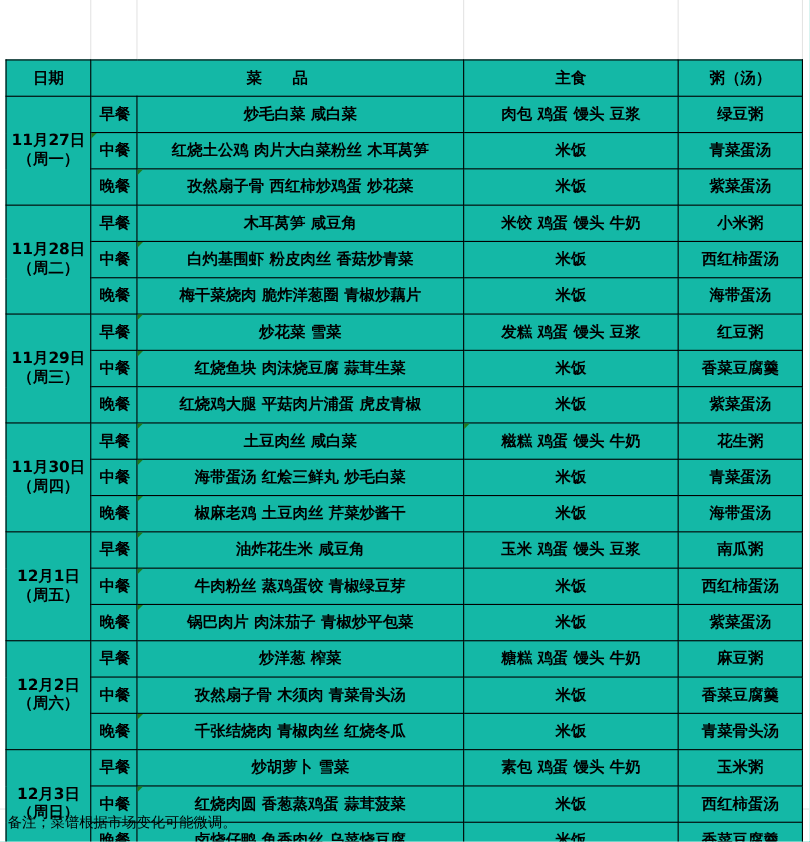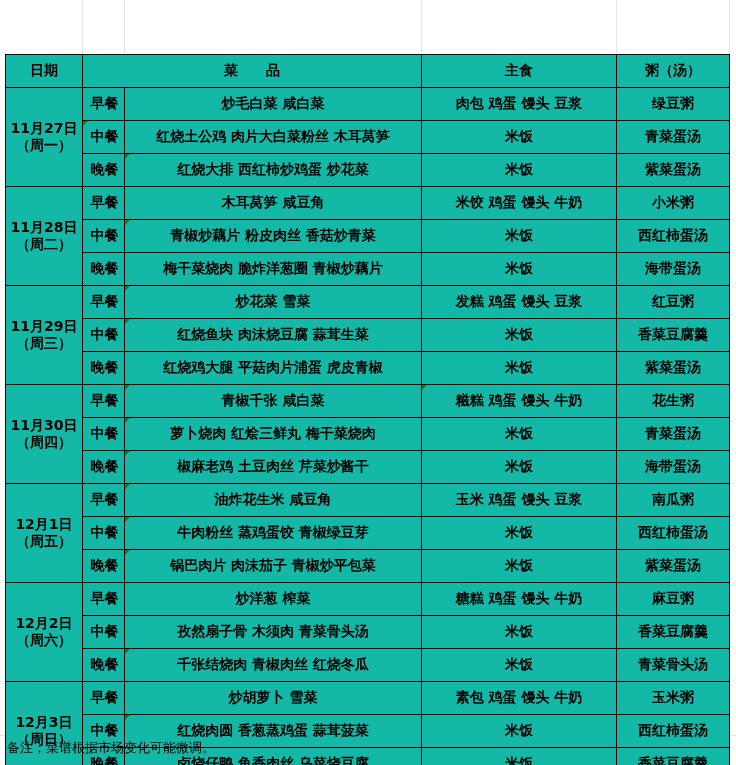--- a/index.html
+++ b/index.html
@@ -130,38 +130,38 @@
       <td>绿豆粥</td>
     </tr>
     <tr>
       <td class="meal-cell tri">中餐</td>
       <td class="ws">红烧土公鸡  肉片大白菜粉丝  木耳莴笋</td>
       <td>米饭</td>
       <td>青菜蛋汤</td>
     </tr>
     <tr>
       <td class="meal-cell">晚餐</td>
-      <td class="ws tri">红烧大排  西红柿炒鸡蛋    炒花菜</td>
+      <td class="ws tri">孜然扇子骨  西红柿炒鸡蛋    炒花菜</td>
       <td>米饭</td>
       <td>紫菜蛋汤</td>
     </tr>
 
     <tr>
       <td rowspan="3" class="date-cell">
         <div>11月28日</div>
         <div>（周二）</div>
       </td>
       <td class="meal-cell">早餐</td>
       <td class="ws">木耳莴笋  咸豆角</td>
       <td class="ws">米饺  鸡蛋  馒头  牛奶</td>
       <td>小米粥</td>
     </tr>
     <tr>
       <td class="meal-cell">中餐</td>
-      <td class="ws tri">青椒炒藕片  粉皮肉丝  香菇炒青菜</td>
+      <td class="ws tri">白灼基围虾  粉皮肉丝  香菇炒青菜</td>
       <td>米饭</td>
       <td>西红柿蛋汤</td>
     </tr>
     <tr>
       <td class="meal-cell">晚餐</td>
       <td class="ws">梅干菜烧肉  脆炸洋葱圈  青椒炒藕片</td>
       <td>米饭</td>
       <td>海带蛋汤</td>
     </tr>
 
@@ -187,27 +187,27 @@
       <td>米饭</td>
       <td>紫菜蛋汤</td>
     </tr>
 
     <tr>
       <td rowspan="3" class="date-cell">
         <div>11月30日</div>
         <div>（周四）</div>
       </td>
       <td class="meal-cell">早餐</td>
-      <td class="ws tri">青椒千张  咸白菜</td>
+      <td class="ws tri">土豆肉丝  咸白菜</td>
       <td class="ws tri">糍糕  鸡蛋  馒头  牛奶</td>
       <td>花生粥</td>
     </tr>
     <tr>
       <td class="meal-cell">中餐</td>
-      <td class="ws tri">萝卜烧肉  红烩三鲜丸  梅干菜烧肉</td>
+      <td class="ws tri">海带蛋汤  红烩三鲜丸  炒毛白菜</td>
       <td>米饭</td>
       <td>青菜蛋汤</td>
     </tr>
     <tr>
       <td class="meal-cell">晚餐</td>
       <td class="ws tri">椒麻老鸡  土豆肉丝  芹菜炒酱干</td>
       <td>米饭</td>
       <td>海带蛋汤</td>
     </tr>
 

